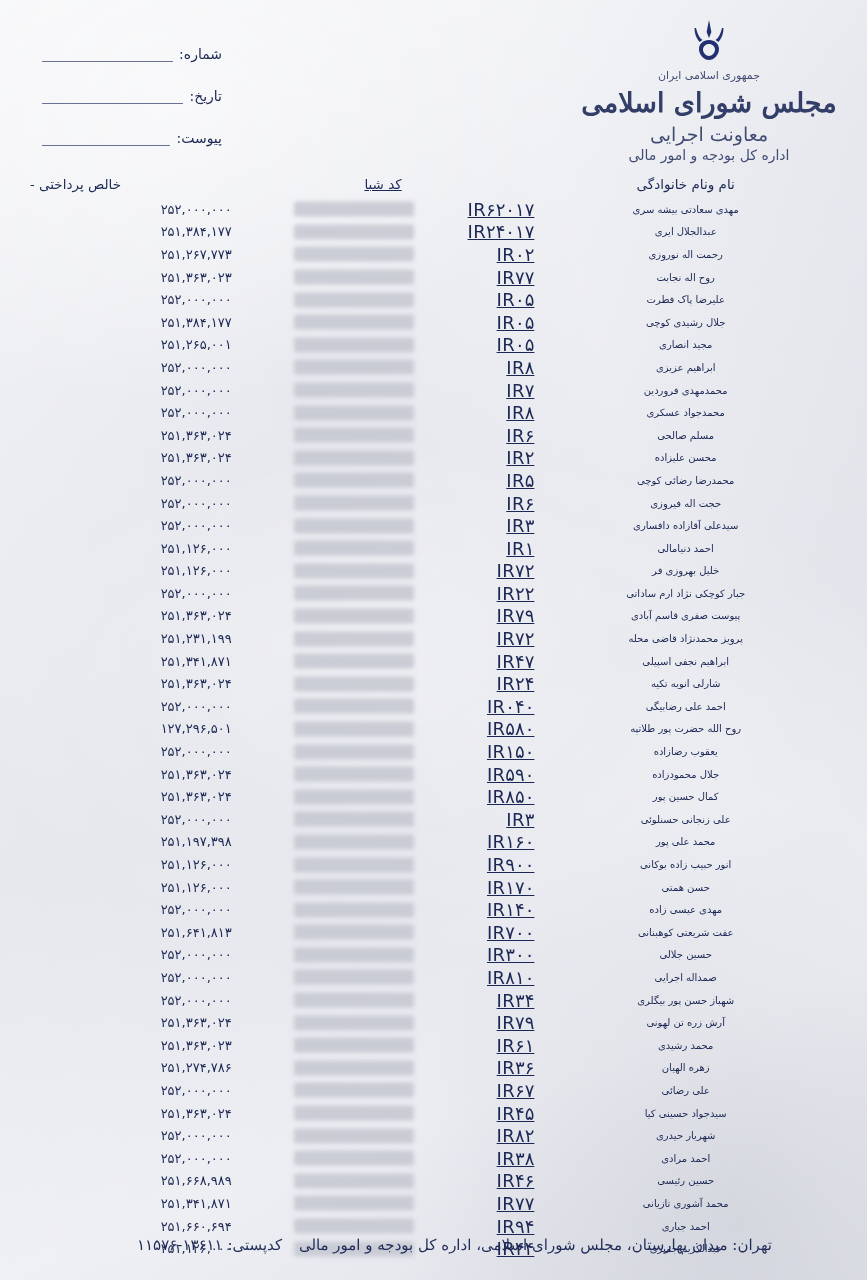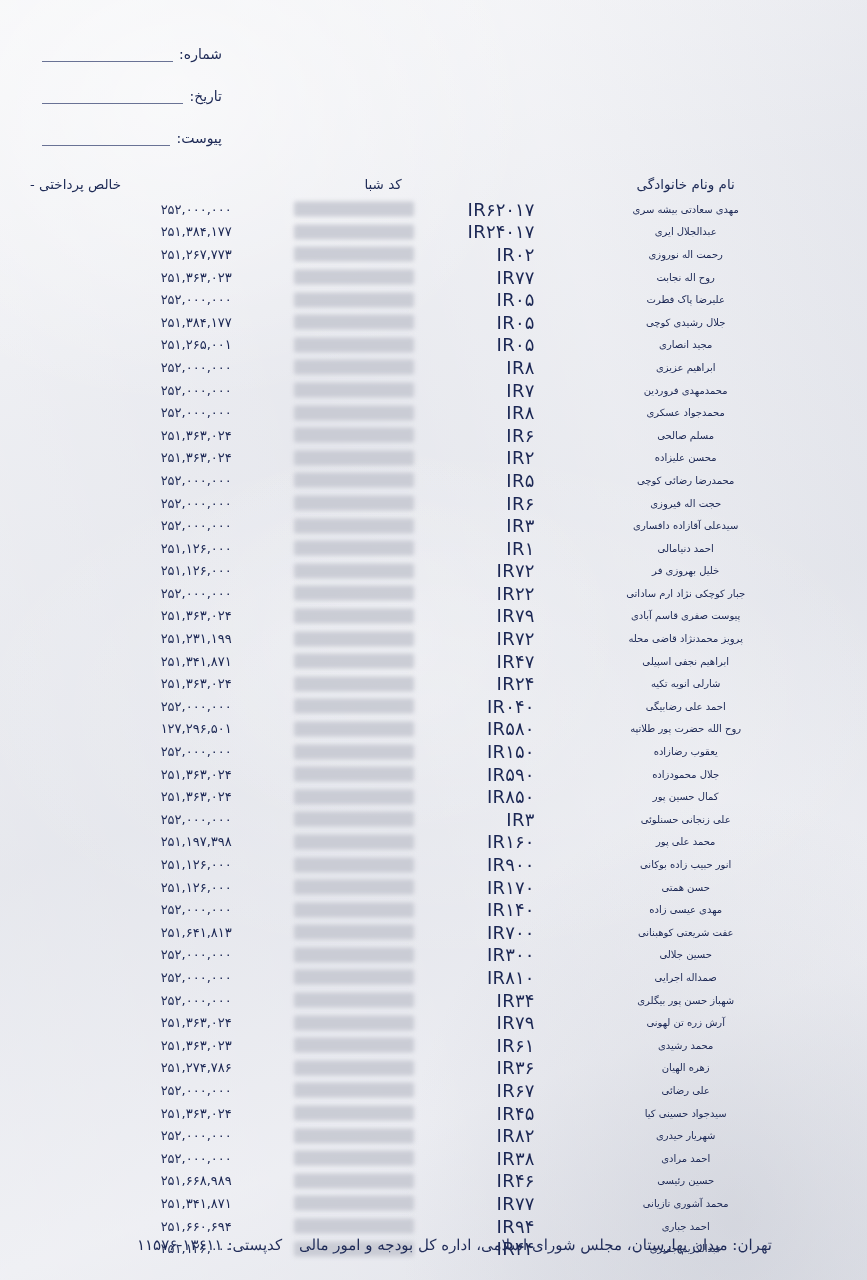--- a/index.html
+++ b/index.html
@@ -125,21 +125,21 @@
     font-size: 12.5px;
   }
   table.ledger th {
     font-weight: normal;
     padding: 0 0 6px 0;
     font-size: 13.5px;
     color: #1d2a56;
     white-space: nowrap;
   }
   th.col-name, td.col-name { width: 300px; text-align: center; }
-  th.col-iban, td.col-iban { width: 300px; text-align: center; }
+  th.col-iban, td.col-iban { width: 300px; text-align: center; text-decoration: underline; }
   th.col-amount, td.col-amount { width: 200px; text-align: left; padding-left: 44px; }
 
   table.ledger td {
     padding: 0.5px 0;
     height: 21.6px;
     color: #1b2754;
     white-space: nowrap;
   }
   td.col-name {
     font-size: 10px;
@@ -203,20 +203,36 @@
     pointer-events: none;
   }
 </style>
 </head>
 <body>
 
 <div class="page">
   <div class="paper-shade"></div>
   <div class="watermark"></div>
 
+  <div class="letterhead">
+    <div class="emblem">
+      <svg width="46" height="44" viewBox="0 0 46 44" aria-hidden="true">
+        <g fill="#223070">
+          <path d="M23 2 L25.4 14 L23 20 L20.6 14 Z"></path>
+          <path d="M10 10 C12 18 14 20 16.5 22 L13.5 24 C10 20 8.5 15 8.5 10 Z"></path>
+          <path d="M36 10 C34 18 32 20 29.5 22 L32.5 24 C36 20 37.5 15 37.5 10 Z"></path>
+          <path d="M23 22 C17 22 13 26 13 31 C13 37 18 42 23 42 C28 42 33 37 33 31 C33 26 29 22 23 22 Z M23 26 C26.5 26 29 28.5 29 31.5 C29 35 26 38 23 38 C20 38 17 35 17 31.5 C17 28.5 19.5 26 23 26 Z"></path>
+        </g>
+      </svg>
+    </div>
+    <div class="lh-line1">جمهوری اسلامی ایران</div>
+    <div class="lh-main">مجلس شورای اسلامی</div>
+    <div class="lh-sub">معاونت اجرایی</div>
+    <div class="lh-sub2">اداره کل بودجه و امور مالی</div>
+  </div>
 
 
   <div class="meta-block">
     <div class="meta-row">
       <span class="meta-label">شماره:</span>
       <span class="meta-line"></span>
     </div>
     <div class="meta-row">
       <span class="meta-label">تاریخ:</span>
       <span class="meta-line"></span>

